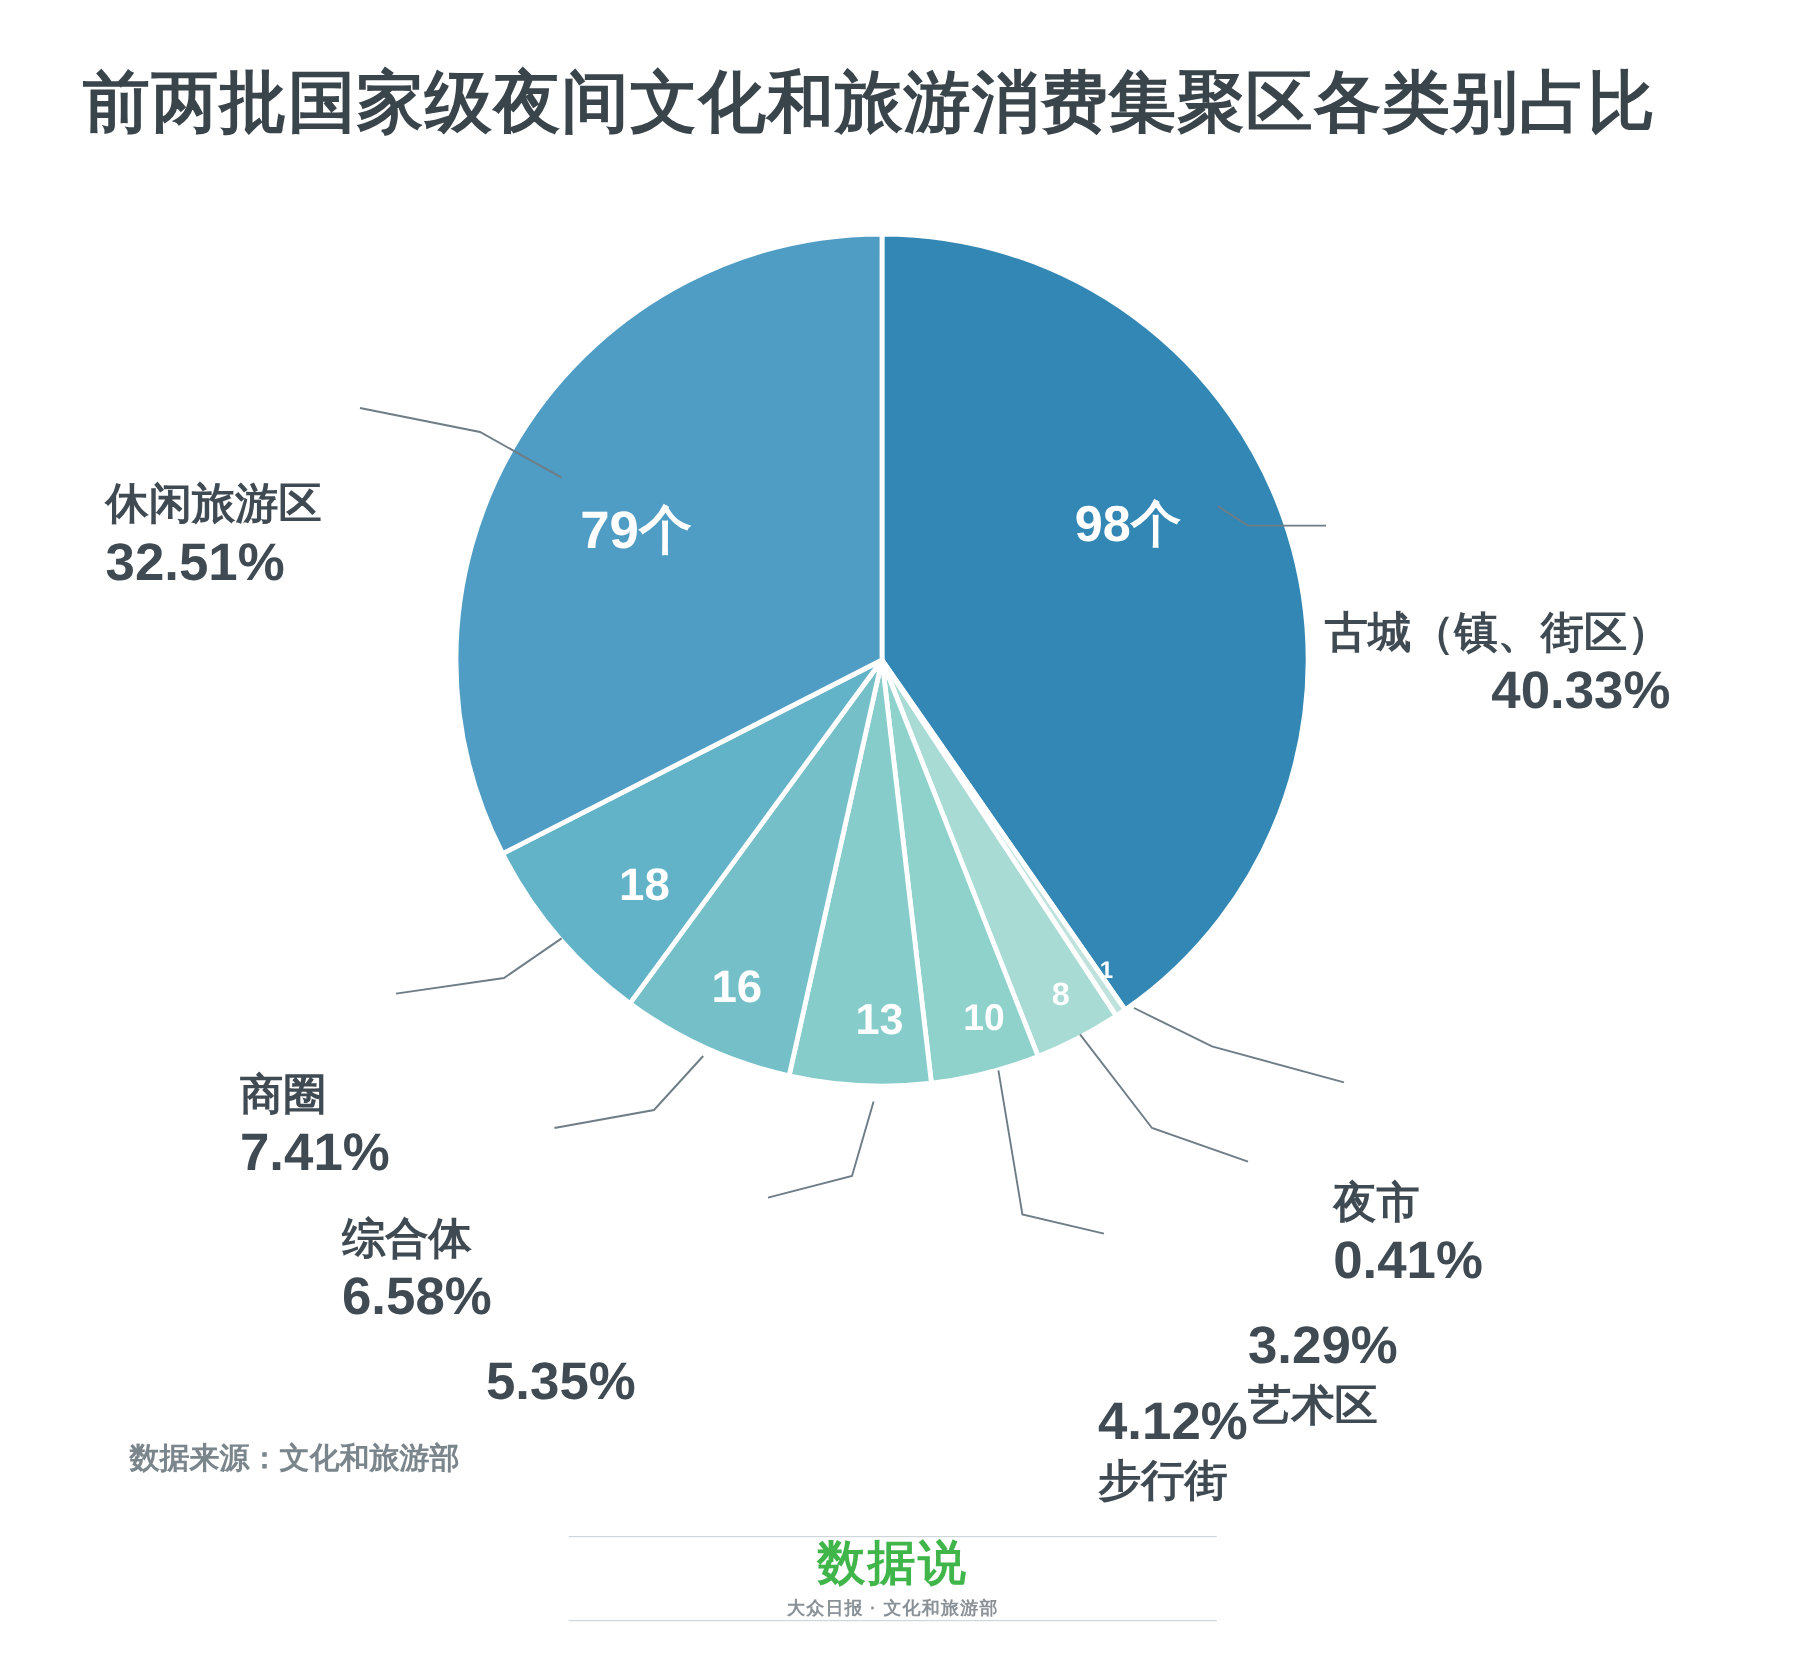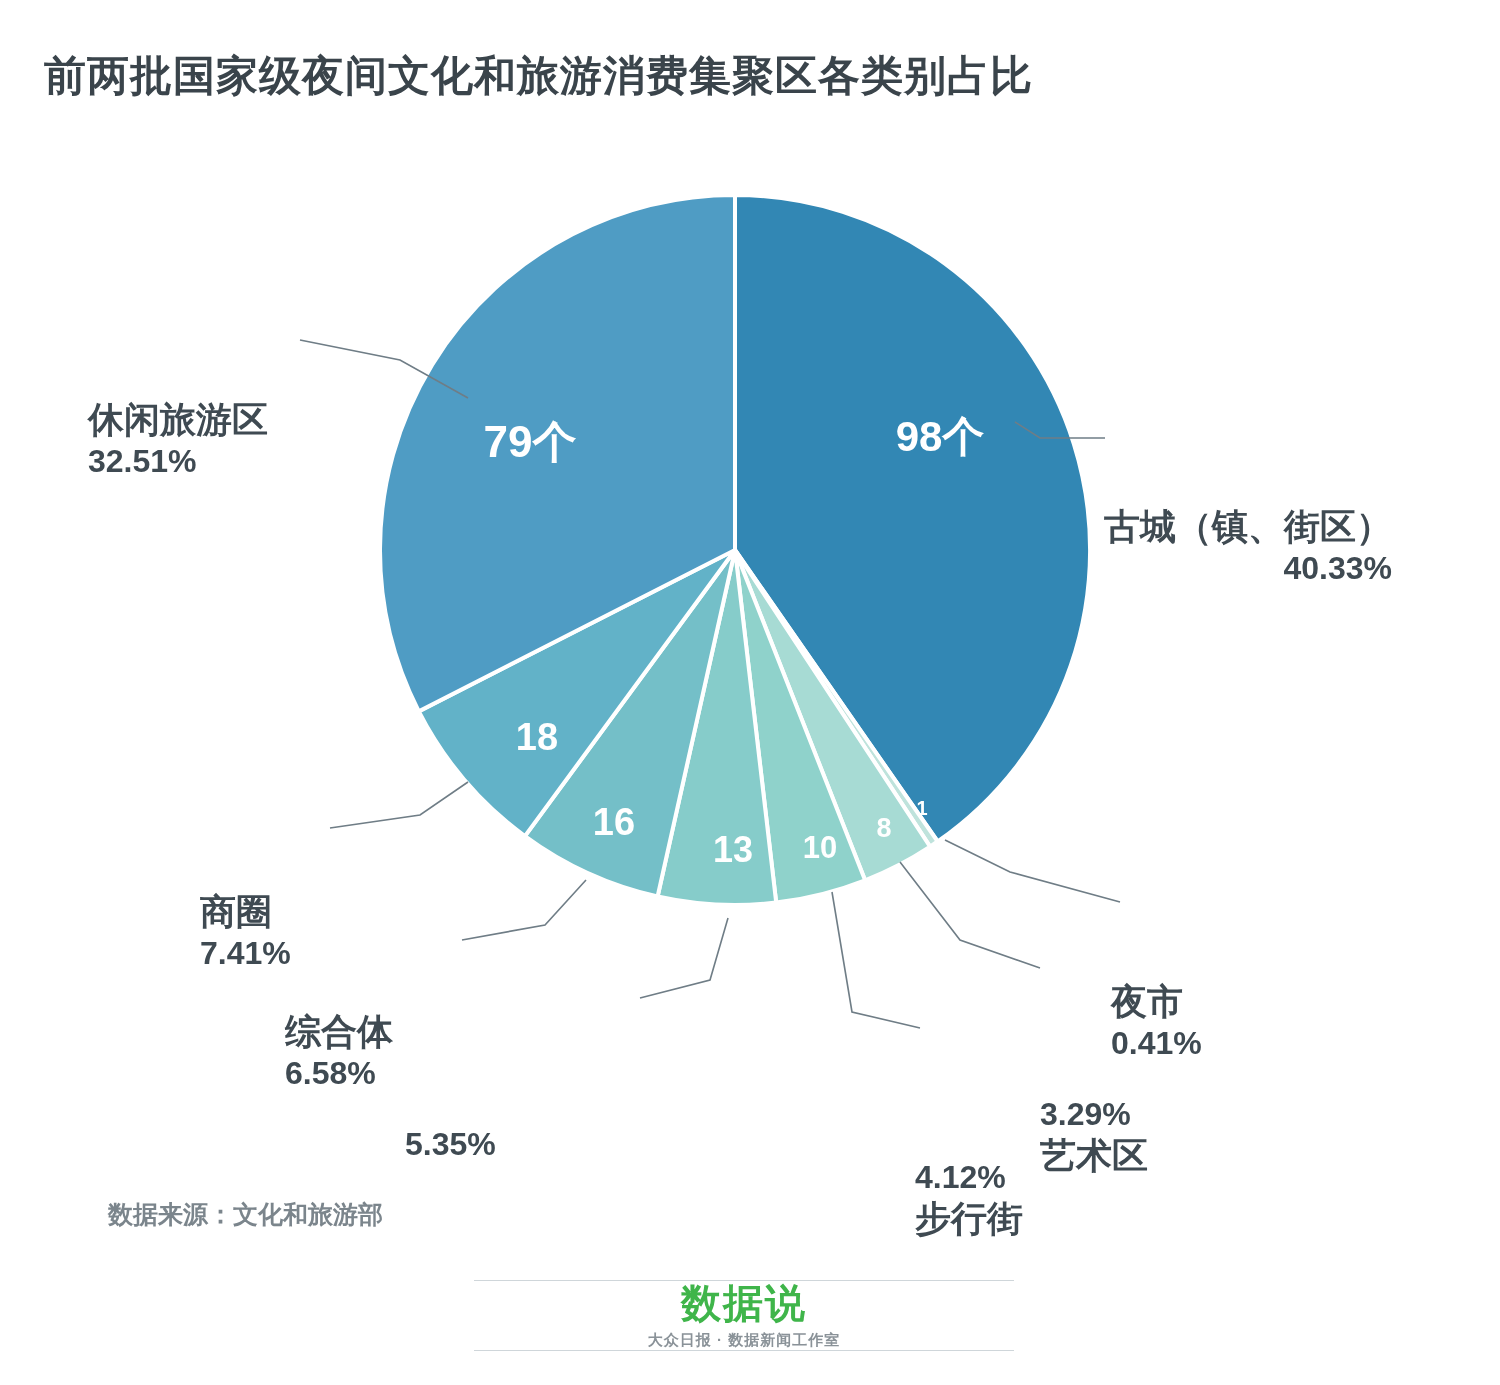--- a/index.html
+++ b/index.html
@@ -10,23 +10,23 @@
   body {
     width: 1500px;
     height: 1385px;
     position: relative;
     font-family: "Liberation Sans", sans-serif;
     color: #3f4a52;
     overflow: hidden;
   }
   #chart-title {
     position: absolute;
-    left: 44px;
+    left: 69px;
     top: 48px;
-    font-size: 42px;
+    font-size: 56px;
     font-weight: bold;
     letter-spacing: 1px;
     color: #3a444b;
     white-space: nowrap;
   }
   #pie-wrap {
     position: absolute;
     left: 0;
     top: 150px;
     width: 1500px;
@@ -52,21 +52,21 @@
     font-family: "Liberation Sans", sans-serif;
     color: #3f4a52;
     line-height: 1.22;
     white-space: nowrap;
   }
   .callout .cat {
     font-size: 36px;
     font-weight: bold;
   }
   .callout .pct {
-    font-size: 32px;
+    font-size: 44px;
     font-weight: bold;
   }
   .align-right { text-align: right; }
 
   
   #lbl-xiuxian { left: 88px;  top: 248px;  text-align: left; }
   #lbl-shangquan { left: 200px; top: 740px; text-align: left; }
   #lbl-zonghe  { left: 285px; top: 860px; text-align: left; }
   #lbl-wenchuang { left: 405px; top: 975px; text-align: left; }
   #lbl-buxing  { left: 915px; top: 1008px; text-align: left; }
@@ -210,16 +210,16 @@
     <div class="pct align-right">40.33%</div>
   </div>
 </div>
 
 <div id="source-note">数据来源：文化和旅游部</div>
 
 <div id="footer">
   <div class="rule"></div>
   <div id="logo-block">
     <div id="logo-mark">数据说</div>
-    <div id="logo-sub">大众日报 · 数据新闻工作室</div>
+    <div id="logo-sub">大众日报 · 文化和旅游部</div>
   </div>
   <div class="rule"></div>
 </div>
 
 </body></html>

